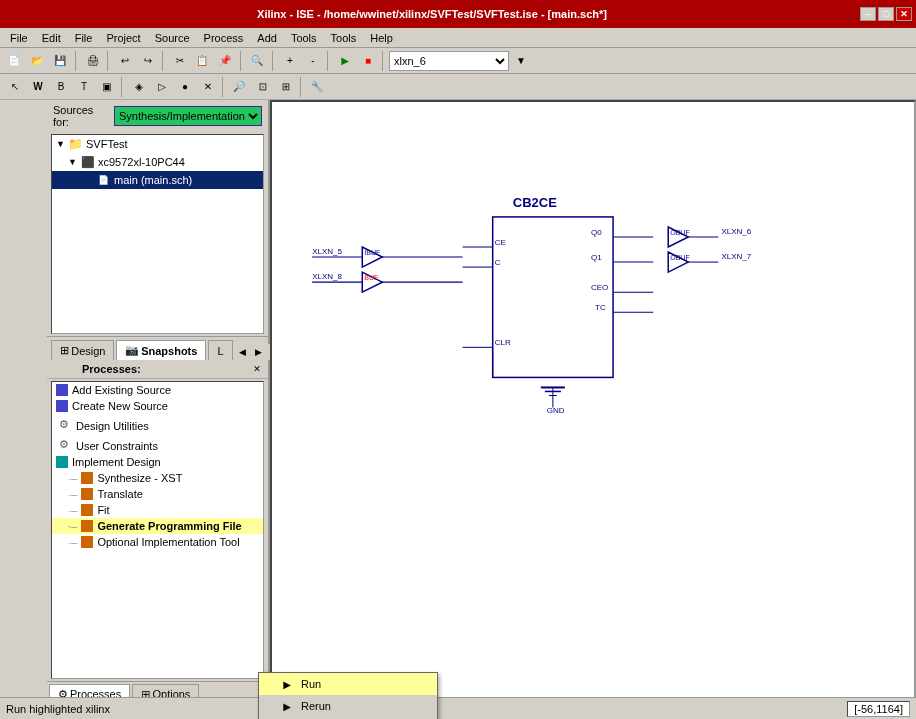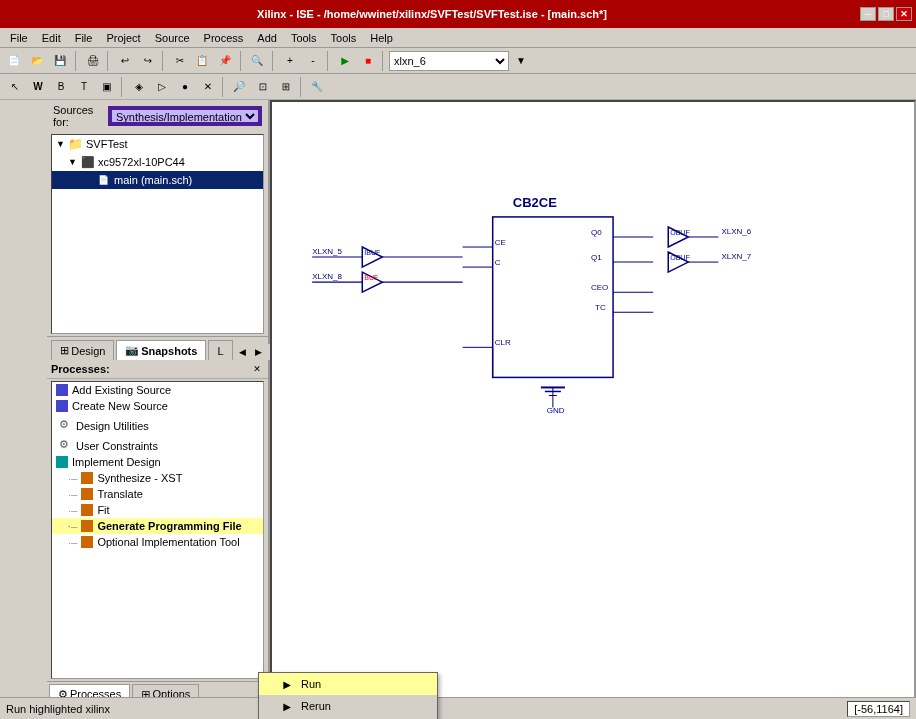--- a/index.html
+++ b/index.html
@@ -111,22 +111,22 @@
       align-items: center;
       padding: 4px 6px;
       font-size: 11px;
       gap: 4px;
     }
     .sources-label { font-weight: normal; }
     .sources-combo {
       flex: 1;
       height: 20px;
       font-size: 11px;
-      background: #c4b5fd;
-      border: 4px solid #4c1d95;
+      background: #22c55e;
+      border: 1px solid #4c1d95;
     }
 
     .tree-area {
       flex: 1;
       background: white;
       border: 1px inset #999;
       margin: 2px 4px;
       overflow: auto;
       max-height: 200px;
     }
@@ -171,21 +171,21 @@
       flex-direction: column;
     }
     .processes-header-bar {
       display: flex;
       align-items: center;
       justify-content: space-between;
       padding: 2px 4px;
       background: #d4d0c8;
       border-bottom: 1px solid #aaa;
     }
-    .processes-title { font-weight: bold; font-size: 11px; }
+    .processes-title { font-weight: bold; font-size: 11px; margin-left: 31px; }
 
     .processes-list {
       background: white;
       border: 1px inset #999;
       margin: 2px 4px;
       flex: 1;
       overflow: auto;
     }
     .proc-item {
       display: flex;

